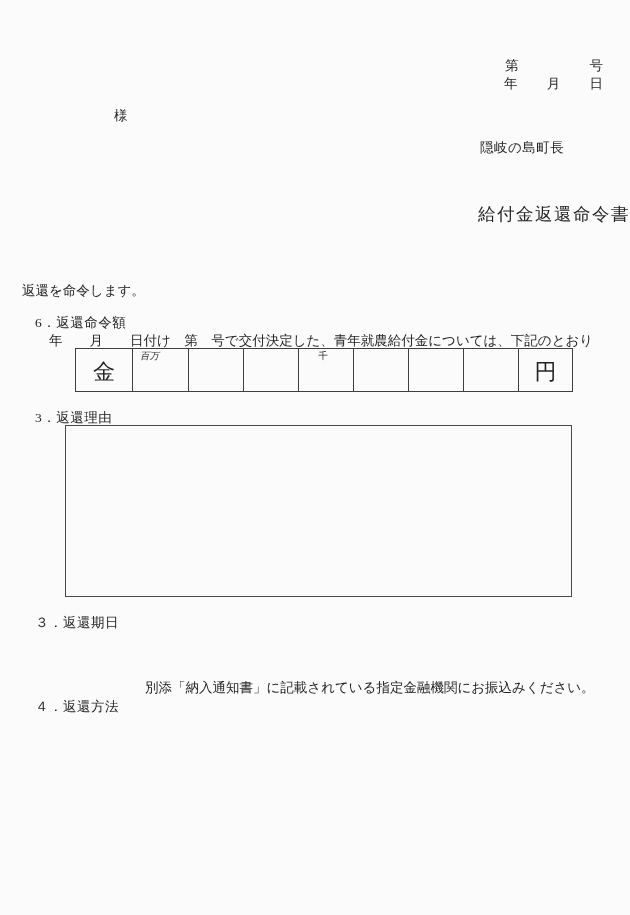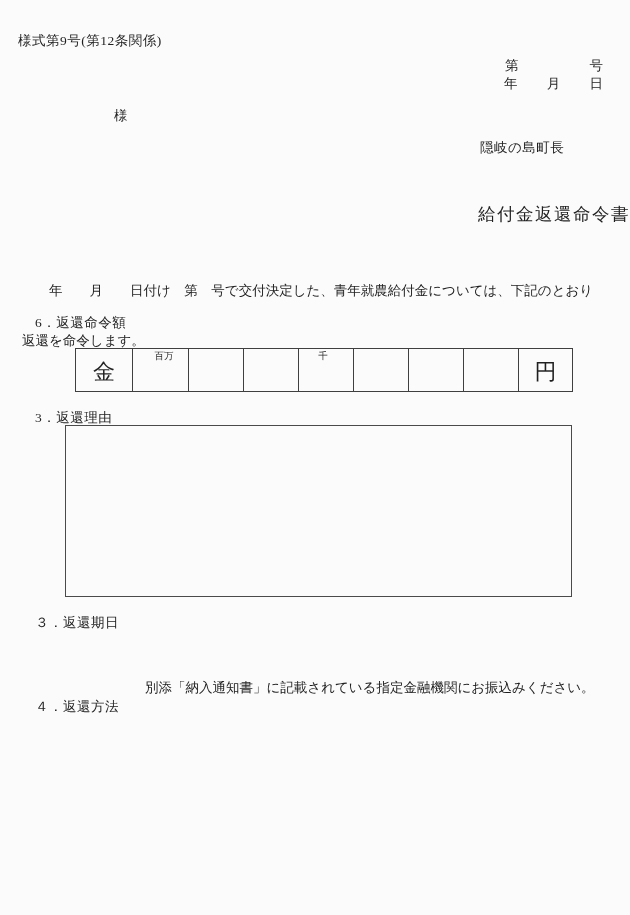--- a/index.html
+++ b/index.html
@@ -99,21 +99,21 @@
     padding-bottom: 4px;
   }
   .amount-table td.digit { vertical-align: top; }
   .unit-label {
     display: block;
     font-size: 9.5px;
     line-height: 11px;
     padding-top: 2px;
     color: #2a2a2a;
   }
-  .unit-left   { text-align: center; padding-left: 7px; }
+  .unit-left   { text-align: left; padding-left: 7px; font-style: italic; }
   .unit-center { text-align: center; padding-right: 6px; }
 
   .reason-box {
     left: 65px; top: 425px;
     width: 505px; height: 170px;
     border: 1px solid #4a4a4a;
     background: #fbfbfb;
   }
 
   .due-date-line {
@@ -125,42 +125,41 @@
     left: 100px; top: 679px;
     font-size: 13.5px;
     margin-left: 45px;
   }
 </style>
 </head>
 <body>
 
 <div class="page">
 
-  <div class="abs form-number">様式第9号(第12条関係)</div>
 
   <div class="abs docno-line">
     <span>第</span>
     <span>号</span>
   </div>
 
   <div class="abs date-line-top">
     <span>年</span>
     <span>月</span>
     <span>日</span>
   </div>
 
   <div class="abs addressee">様</div>
 
   <div class="abs issuer">隠岐の島町長</div>
 
   <h1 class="abs doc-title">給付金返還命令書</h1>
 
   <div class="abs body-text">
+    <div>返還を命令します。</div>
     <div>　　年　　月　　日付け　第　号で交付決定した、青年就農給付金については、下記のとおり</div>
-    <div>返還を命令します。</div>
   </div>
 
   <div class="abs sec-heading s1-heading">6．返還命令額</div>
 
   <table class="amount-table">
     <colgroup>
       <col style="width:57px">
         <col style="width:56px">
         <col style="width:55px">
       <col style="width:55px">

